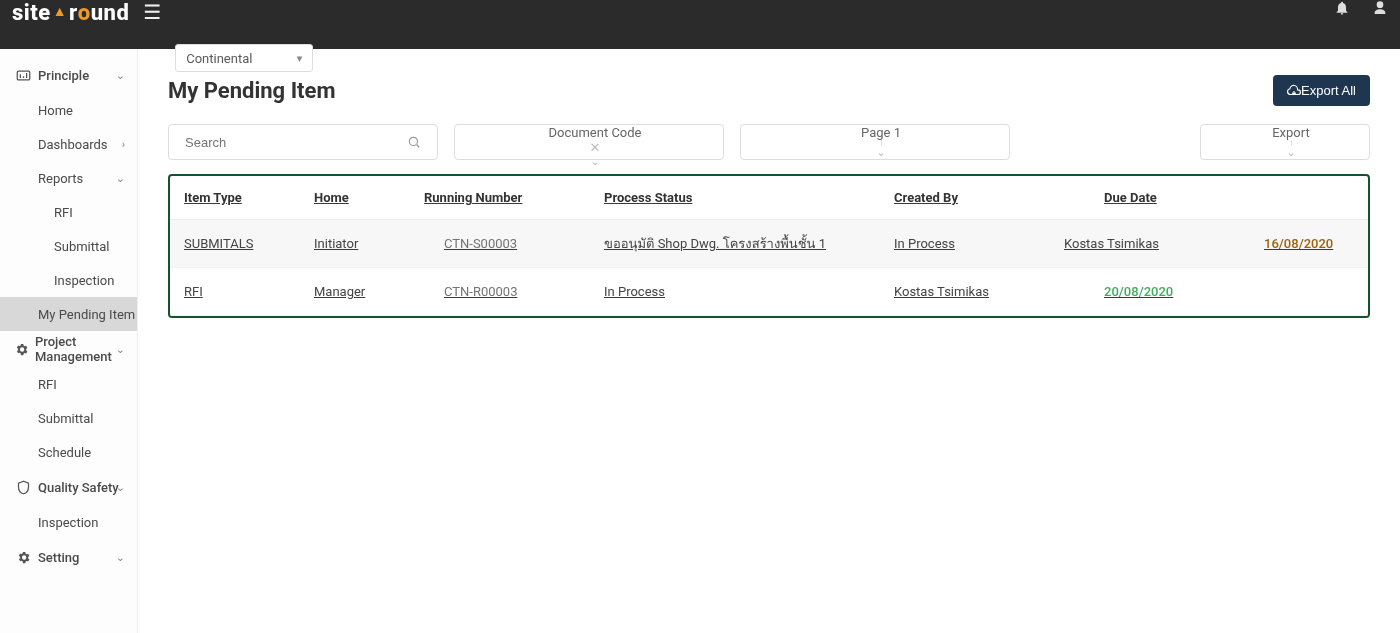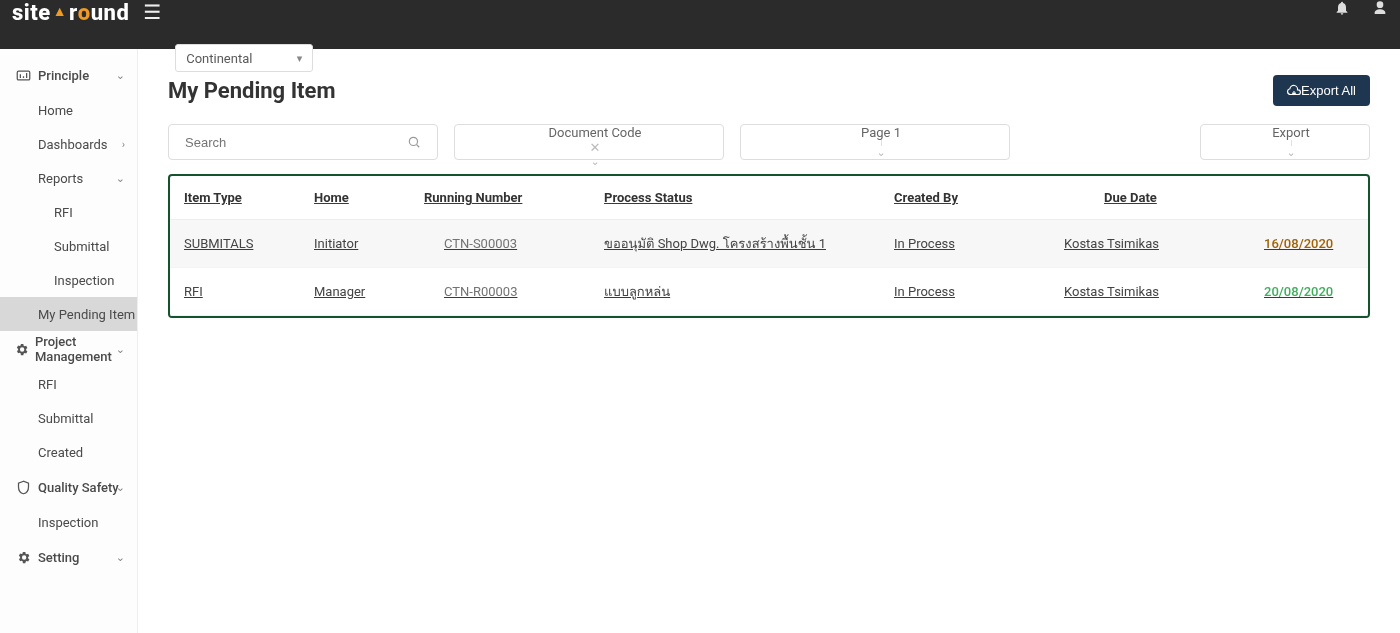--- a/index.html
+++ b/index.html
@@ -144,21 +144,21 @@
         <span>Project Management</span>
         <span class="exp">⌄</span>
       </div>
       <div class="nav-item">
           <span>RFI</span>
         </div>
       <div class="nav-item">
           <span>Submittal</span>
         </div>
       <div class="nav-item">
-          <span>Created</span>
+          <span>Schedule</span>
         </div>
     </div>
 
     <div class="nav-group">
       <div class="nav-head">
         <span class="icon">
           <svg width="15" height="15" viewBox="0 0 24 24" fill="none" stroke="#555" stroke-width="2">
               <path d="M12 2 4 5v6c0 5 3.4 9.7 8 11 4.6-1.3 8-6 8-11V5z"></path>
             </svg>
         </span>
@@ -249,21 +249,20 @@
         <div>ขออนุมัติ Shop Dwg. โครงสร้างพื้นชั้น 1</div>
         <div>In Process</div>
         <div>Kostas Tsimikas</div>
         <div class="th-right due-red">16/08/2020</div>
       </div>
 
       <div class="trow">
         <div>RFI</div>
         <div>Manager</div>
         <div class="link">CTN-R00003</div>
-        <div>แบบลูกหล่น</div>
         <div>In Process</div>
         <div>Kostas Tsimikas</div>
         <div class="th-right due-green">20/08/2020</div>
       </div>
     </div>
 
   </div>
 </div>
 
 </body></html>

